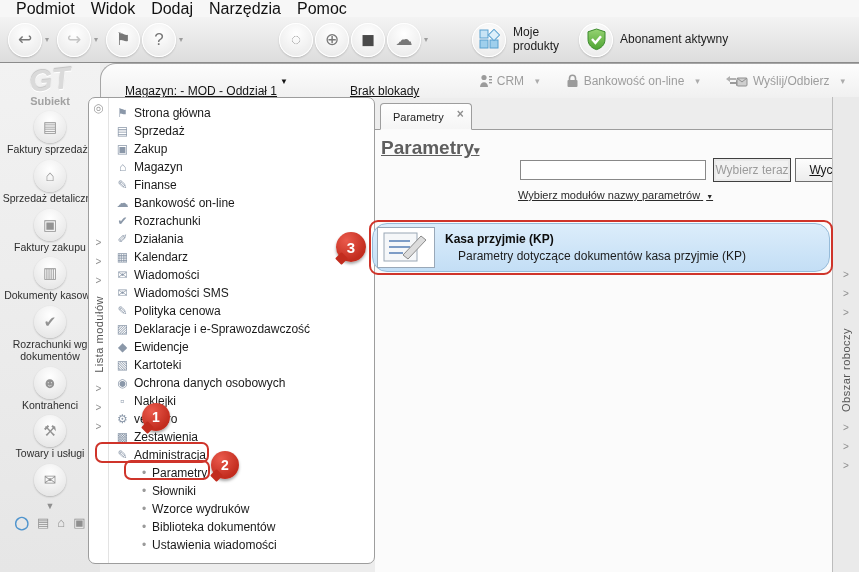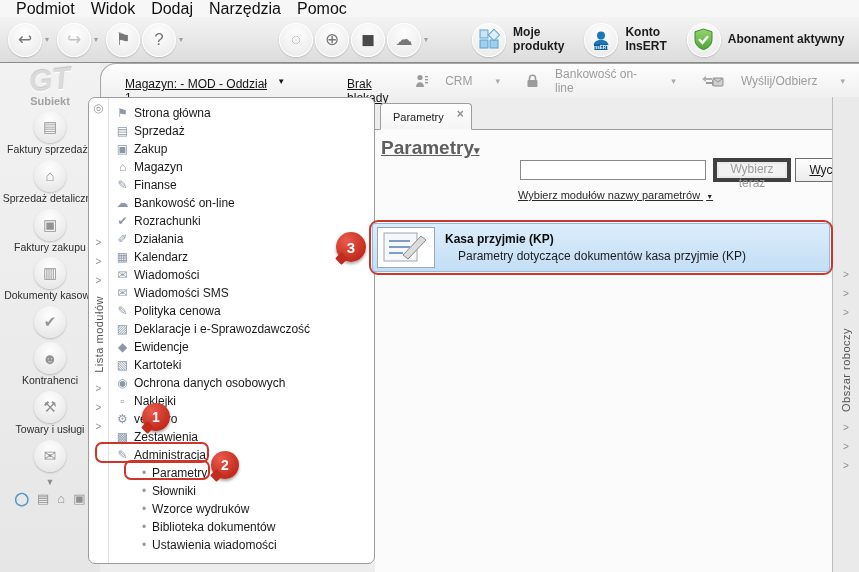--- a/index.html
+++ b/index.html
@@ -23,33 +23,33 @@
     box-shadow:0 1px 2px rgba(0,0,0,.18), inset 0 0 0 1px #fff;
     display:flex;align-items:center;justify-content:center;
     font-size:17px;color:#787878;margin-right:2px;}
   .tb-btn.dis{color:#c4c4c4;}
   .tb-caret{font-size:8px;color:#9d9d9d;margin:0 8px 0 1px;}
   .tb-gap{width:88px;}
   .tb-gap2{width:16px;}
   .tb-labeled{display:flex;align-items:center;gap:7px;margin-left:20px;
     font-size:12px;color:#1c1c1c;line-height:1.15;}
   .tb-labeled .tb-btn{margin:0;}
-  .tb-label{white-space:pre-line;font-weight:bold;}
+  .tb-label{white-space:pre-line;}
 
   
   #contextbar{position:absolute;top:63px;left:100px;right:0;height:35px;
     background:linear-gradient(#fdfdfd,#f0f0f0);
     border:1px solid #a6a6a6;border-bottom:none;border-right:none;
     border-top-left-radius:16px;display:flex;align-items:center;
     font-size:12px;padding:0 14px 0 24px;}
   .ctx-link{text-decoration:underline;color:#141414;cursor:default;margin-top:20px;}
   .ctx-caret{font-size:8px;color:#141414;margin-left:3px;}
   #ctx-brak{margin-left:62px;}
   .ctx-right{margin-left:auto;display:flex;align-items:center;gap:26px;color:#9d9d9d;}
-  .ctx-gray{display:flex;align-items:center;gap:17px;}
+  .ctx-gray{display:flex;align-items:center;gap:5px;}
   .ctx-gray .ctx-caret{color:#ababab;font-size:9px;margin-left:6px;}
 
   
   #sidebar{position:absolute;top:63px;left:0;width:100px;bottom:0;
     background:linear-gradient(#f2f2f2,#e6e6e6);
     display:flex;flex-direction:column;align-items:center;padding-top:2px;z-index:1;}
   #gt-logo{font-size:30px;font-weight:bold;font-style:italic;color:#dadada;
     text-shadow:0 1px 0 #fff,0 -1px 1px #bfbfbf;transform:rotate(-6deg);line-height:1;}
   #brand{font-size:11px;font-weight:bold;color:#a2a2a2;margin-top:0;}
   .sb-item{display:flex;flex-direction:column;align-items:center;width:96px;margin-top:4px;cursor:default;}
@@ -89,34 +89,34 @@
     border-radius:4px 4px 0 0;font-size:11px;color:#222;}
   .tab-close{position:absolute;top:3px;right:7px;font-size:12px;color:#8e8e8e;font-weight:bold;cursor:default;}
   #main-content{position:relative;height:calc(100% - 33px);background:#fbfbfb;overflow:hidden;text-decoration:underline;}
   #page-title{position:absolute;left:6px;top:7px;font-size:19px;font-weight:bold;
     color:#5e5e5e;text-decoration:underline;cursor:default;}
   #page-title .title-caret{font-size:11px;}
   #param-search{position:absolute;left:145px;top:30px;width:186px;height:20px;
     border:1px solid #898989;font-size:12px;padding:0 3px;background:#fff;}
   .btn{font-family:"Liberation Sans",sans-serif;font-size:12px;display:block;text-align:center;}
   #btn-select{position:absolute;left:338px;top:28px;width:78px;height:24px;
-    color:#9b9b9b;background:#f1f1f1;border:4px solid #404040;
+    color:#9b9b9b;background:#f1f1f1;border:1px solid #404040;
     box-shadow:inset 0 0 0 2px #e9e9e9;}
   #btn-clear{position:absolute;left:420px;top:28px;width:76px;height:24px;
     color:#161616;background:linear-gradient(#fdfdfd,#ececec);border:1px solid #6d6d6d;}
   #btn-clear::first-letter{text-decoration:underline;}
   #filter-link{position:absolute;left:143px;top:59px;font-size:11px;color:#2a2a2a;
     text-decoration:underline;cursor:default;}
   #filter-link .ctx-caret{color:#2a2a2a;font-size:7px;}
 
   
   #result-outline{position:absolute;left:369px;top:220px;width:464px;
     border:2px solid #cf342a;border-radius:9px;padding:1px;z-index:8;background:rgba(255,255,255,.15);}
   #result-row{display:flex;align-items:center;gap:10px;height:49px;
-    background:linear-gradient(#dcedfb,#c3def5);border:1px solid #96bbd9;border-radius:3px;
+    background:linear-gradient(#dcedfb,#c3def5);border:1px solid #96bbd9;border-radius:15px;
     padding:0 8px 0 4px;cursor:default;}
   #result-icon{width:58px;height:41px;background:#fff;border:1px solid #99a8b8;flex:none;
     display:flex;align-items:center;justify-content:center;}
   .result-title{font-size:12px;font-weight:bold;color:#0d0d0d;}
   .result-desc{font-size:12px;color:#1c1c1c;margin-top:3px;padding-left:13px;}
 
   
   #right-strip{position:absolute;right:0;top:97px;width:27px;bottom:0;background:#eaeaea;
     border-left:1px solid #bcbcbc;display:flex;flex-direction:column;align-items:center;z-index:6;}
   .rs-sp1{height:168px;}
@@ -185,32 +185,20 @@
         <rect x="1" y="1" width="8" height="8" fill="#c8e4f5" stroke="#58a0cf"></rect>
         <rect x="1" y="11" width="8" height="8" fill="#9fcfec" stroke="#58a0cf"></rect>
         <rect x="11" y="11" width="8" height="8" fill="#9fcfec" stroke="#58a0cf"></rect>
         <rect x="11" y="2" width="8" height="8" fill="#ddf0fb" stroke="#58a0cf" transform="rotate(45 15 6)"></rect>
       </svg>
     </div>
     <span class="tb-label">Moje
 produkty</span>
   </div>
 
-  <div class="tb-labeled">
-    <div class="tb-btn">
-      <svg width="22" height="22">
-        <circle cx="11" cy="6.5" r="4" fill="#1878b8"></circle>
-        <path d="M3.5 17c0-4.2 3.4-6.3 7.5-6.3s7.5 2.1 7.5 6.3z" fill="#1878b8"></path>
-        <rect x="4" y="15" width="14" height="6" rx="1.5" fill="#0f5f9d"></rect>
-        <text x="11" y="19.6" font-size="4.6" fill="#ffffff" text-anchor="middle" font-weight="bold">InsERT</text>
-      </svg>
-    </div>
-    <span class="tb-label">Konto
-InsERT</span>
-  </div>
 
   <div class="tb-labeled">
     <div class="tb-btn">
       <svg width="21" height="23">
         <defs>
             <linearGradient id="shg" x1="0" y1="0" x2="0" y2="1">
           <stop offset="0" stop-color="#97d473"></stop>
               <stop offset="1" stop-color="#4ea332"></stop>
         </linearGradient>
           </defs>
@@ -289,20 +277,21 @@
         <div class="sb-icon">
           <span>▥</span>
         </div>
         <div class="sb-label">Dokumenty kasowe</div>
       </div>
 
       <div class="sb-item">
         <div class="sb-icon">
           <span>✔</span>
         </div>
+        <div class="sb-label">Rozrachunki wg dokumentów</div>
       </div>
 
       <div class="sb-item">
         <div class="sb-icon">
           <span>☻</span>
         </div>
         <div class="sb-label">Kontrahenci</div>
       </div>
 
       <div class="sb-item">

